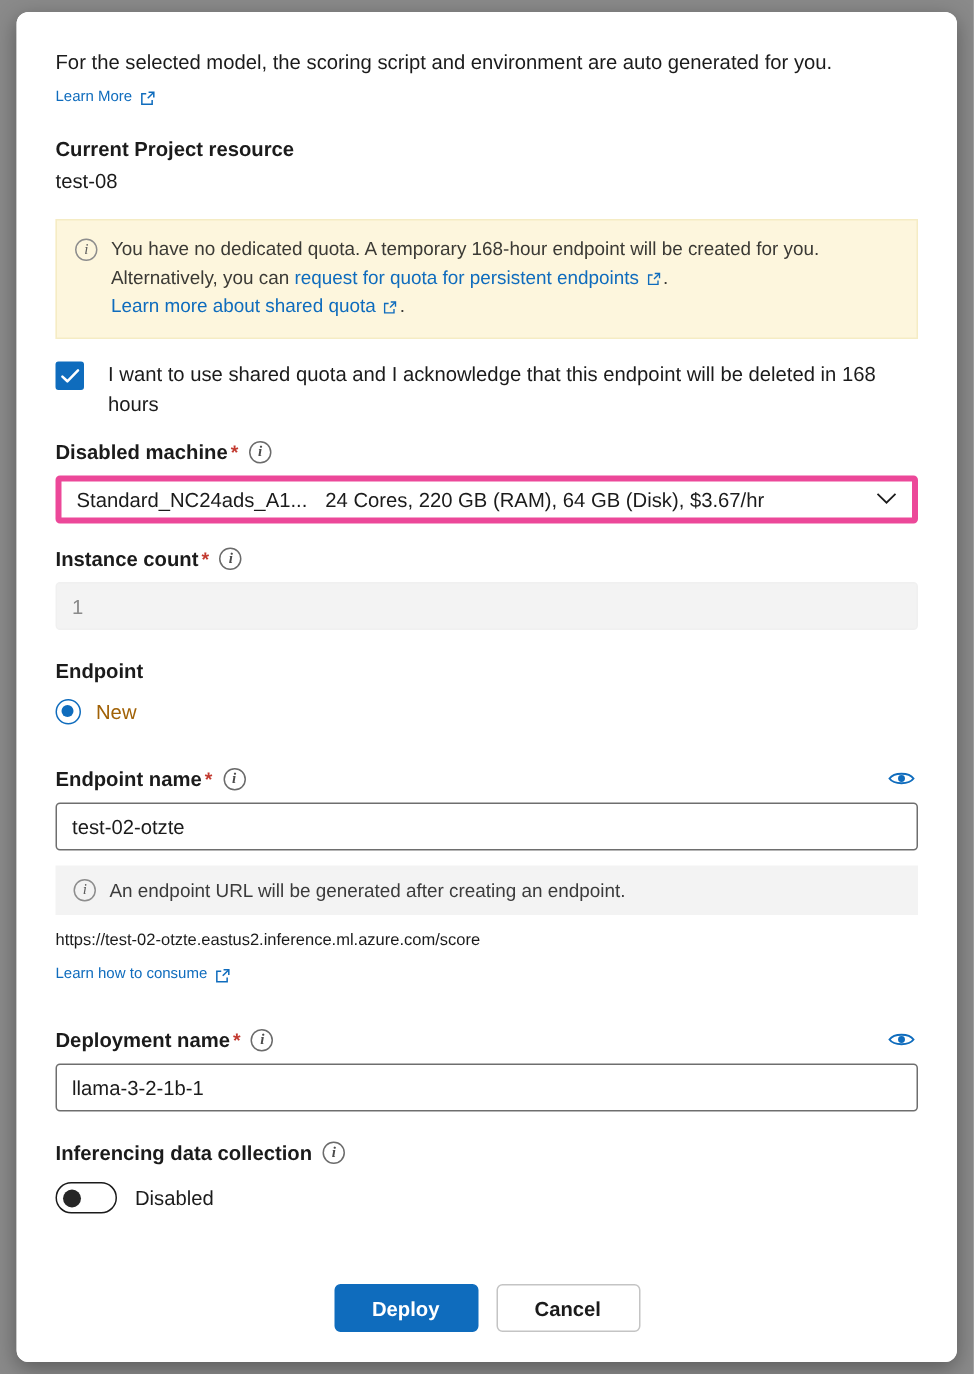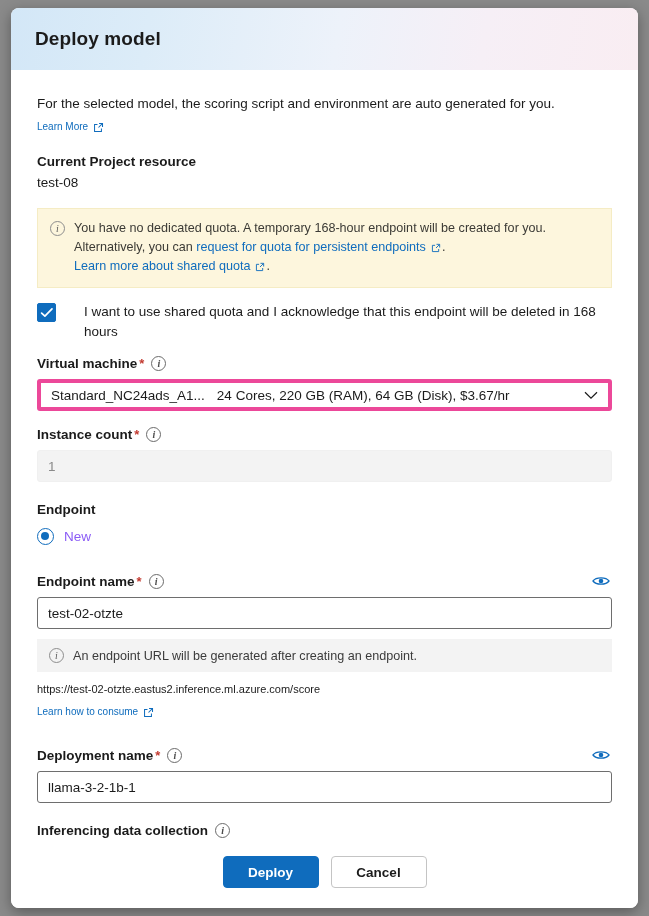--- a/index.html
+++ b/index.html
@@ -130,21 +130,21 @@
     margin-left: 7px;
     cursor: pointer;
   }
 
   .req-star { color: #c2392f; font-size: 13px; margin-left: 2px; }
 
   
   .check-row {
     margin-top: 14px;
     display: flex;
-    gap: 28px;
+    gap: 16px;
     align-items: flex-start;
   }
   .checkbox {
     flex: 0 0 auto;
     width: 19px; height: 19px;
     background: #0f6cbd;
     border: 1px solid #0f6cbd;
     border-radius: 2px;
     position: relative;
     top: 1px;
@@ -235,21 +235,21 @@
     background: #fff;
   }
   .radio::after {
     content: "";
     position: absolute;
     left: 3.2px; top: 3.2px;
     width: 8px; height: 8px;
     border-radius: 50%;
     background: #0f6cbd;
   }
-  .radio-label { font-size: 13.5px; color: #8b5cf6; }
+  .radio-label { font-size: 13.5px; color: #a16207; }
 
   
   .note-box {
     background: #f3f3f3;
     padding: 9px 12px;
     display: flex;
     gap: 9px;
     align-items: center;
   }
   .note-text { font-size: 12.6px; color: #3b3b3b; }
@@ -315,23 +315,20 @@
   }
   .btn-primary { background: #0f6cbd; color: #fff; border: 1px solid #0f6cbd; }
   .btn-secondary { background: #fff; color: #1b1b1b; border: 1px solid #c4c4c4; }
 </style>
 </head>
 <body>
 
 <div class="page">
   <div class="dialog">
 
-    <div class="dlg-header">
-      <div class="dlg-title">Deploy model</div>
-    </div>
 
     <div class="dlg-body">
 
       <div class="intro-text">For the selected model, the scoring script and environment are auto generated for you.</div>
 
       <div class="learn-more-row">
         <a class="link">
           <span>Learn More</span>
           <span class="ext-ico">
             <svg viewBox="0 0 12 12" width="11" height="11" fill="none" stroke="#0f6cbd" stroke-width="1.1">
@@ -374,21 +371,21 @@
       <div class="check-row">
         <div class="checkbox">
           <svg width="14" height="12" viewBox="0 0 14 12" fill="none" stroke="#ffffff" stroke-width="1.7" stroke-linecap="round" stroke-linejoin="round">
             <path d="M1.6 6.1 L4.9 9.2 L12.0 1.9"></path>
           </svg>
         </div>
         <div class="check-label">I want to use shared quota and I acknowledge that this endpoint will be deleted in 168 hours</div>
       </div>
 
       <div class="field-label mt14">
-        <span>Virtual machine</span>
+        <span>Disabled machine</span>
         <span class="req-star">*</span>
         <span class="info-ico">i</span>
       </div>
       <div class="select-box">
         <span class="sel-primary">Standard_NC24ads_A1...</span>
         <span class="sel-secondary">24 Cores, 220 GB (RAM), 64 GB (Disk), $3.67/hr</span>
         <span class="chevron">
           <svg width="14" height="9" viewBox="0 0 14 9" fill="none" stroke="#1b1b1b" stroke-width="1.2">
               <path d="M1 1.3 L7 7.1 L13 1.3"></path>
             </svg>

